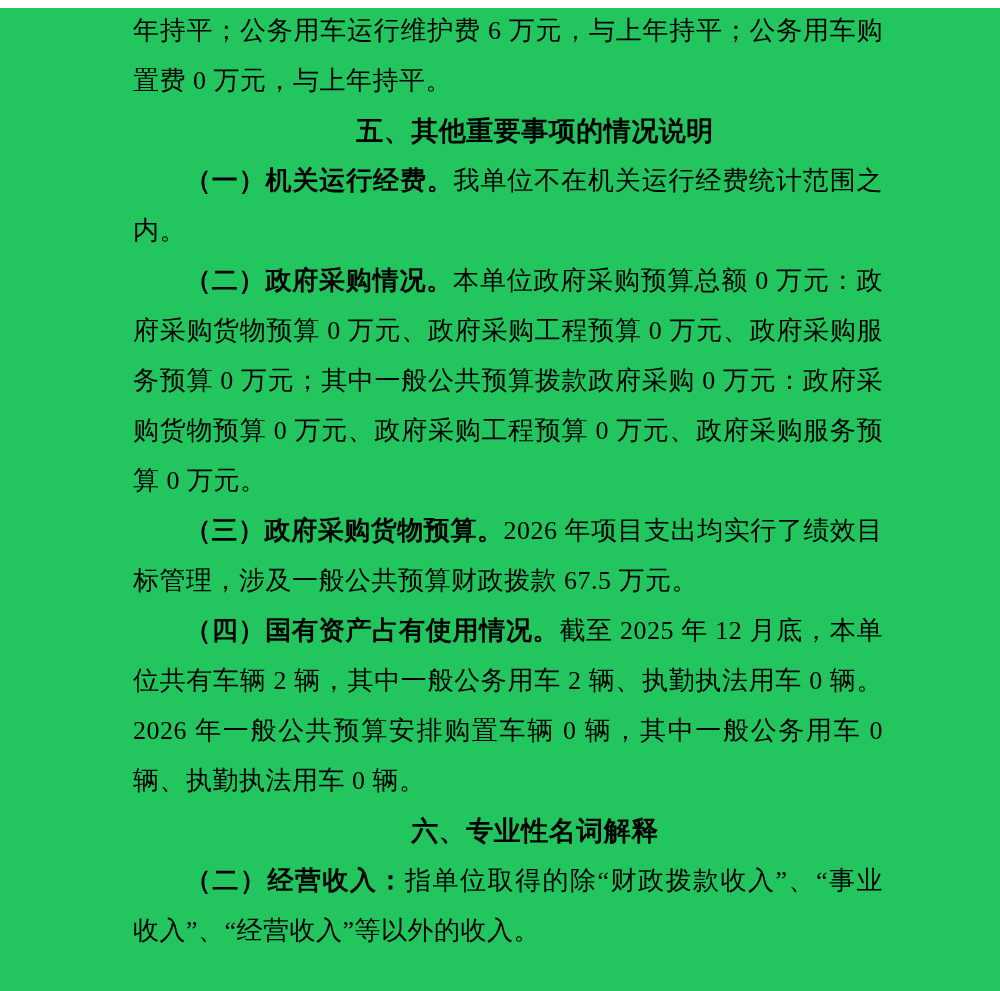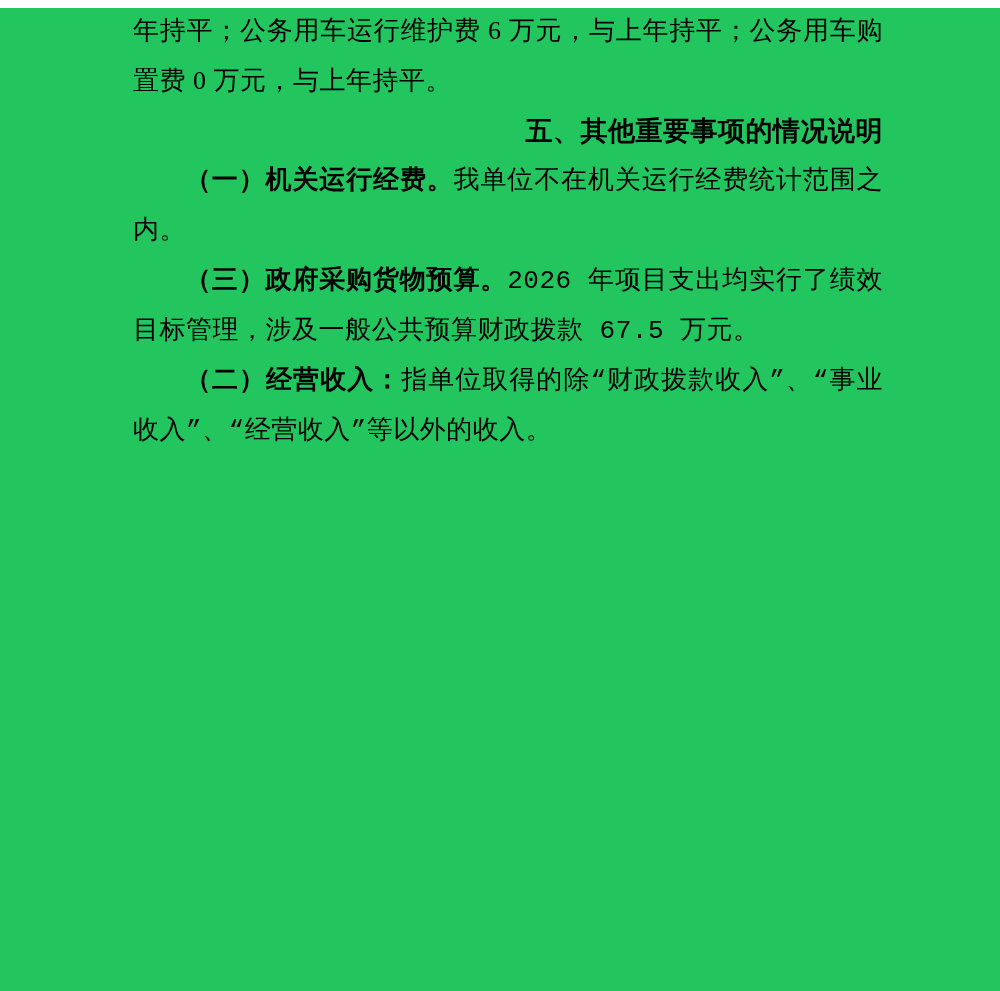--- a/index.html
+++ b/index.html
@@ -32,40 +32,43 @@
     font-size: 26px;
     line-height: 50px;
     letter-spacing: 0.5px;
   }
   p.continuation {
     font-family: "Liberation Serif", "DejaVu Serif", serif;
     text-align: justify;
     text-indent: 0;
   }
   p.body {
-    font-family: Liberation Mono, monospace;
+    font-family: Liberation Serif, serif;
     text-align: justify;
     text-indent: 2em;
   }
   p.heading {
     font-family: "Liberation Sans", "DejaVu Sans", sans-serif;
     font-weight: bold;
     text-indent: 2em;
-    text-align: right;
+    text-align: center;
     font-size: 27px;
   }
   .lead {
     font-weight: bold;
     font-family: inherit;
   }
 </style>
 </head>
 <body>
 
 <div class="page">
   <div class="content" id="doc-content">
       <p class="continuation">年持平；公务用车运行维护费 6 万元，与上年持平；公务用车购置费 0 万元，与上年持平。</p>
       <p class="heading">五、其他重要事项的情况说明</p>
       <p class="body"><span class="lead">（一）机关运行经费。</span>我单位不在机关运行经费统计范围之内。</p>
+      <p class="body"><span class="lead">（二）政府采购情况。</span>本单位政府采购预算总额 0 万元：政府采购货物预算 0 万元、政府采购工程预算 0 万元、政府采购服务预算 0 万元；其中一般公共预算拨款政府采购 0 万元：政府采购货物预算 0 万元、政府采购工程预算 0 万元、政府采购服务预算 0 万元。</p>
       <p class="body"><span class="lead">（三）政府采购货物预算。</span>2026 年项目支出均实行了绩效目标管理，涉及一般公共预算财政拨款 67.5 万元。</p>
+      <p class="body"><span class="lead">（四）国有资产占有使用情况。</span>截至 2025 年 12 月底，本单位共有车辆 2 辆，其中一般公务用车 2 辆、执勤执法用车 0 辆。2026 年一般公共预算安排购置车辆 0 辆，其中一般公务用车 0 辆、执勤执法用车 0 辆。</p>
+      <p class="heading">六、专业性名词解释</p>
       <p class="body"><span class="lead">（二）经营收入：</span>指单位取得的除“财政拨款收入”、“事业收入”、“经营收入”等以外的收入。</p>
     </div>
 </div>
 
 </body></html>

